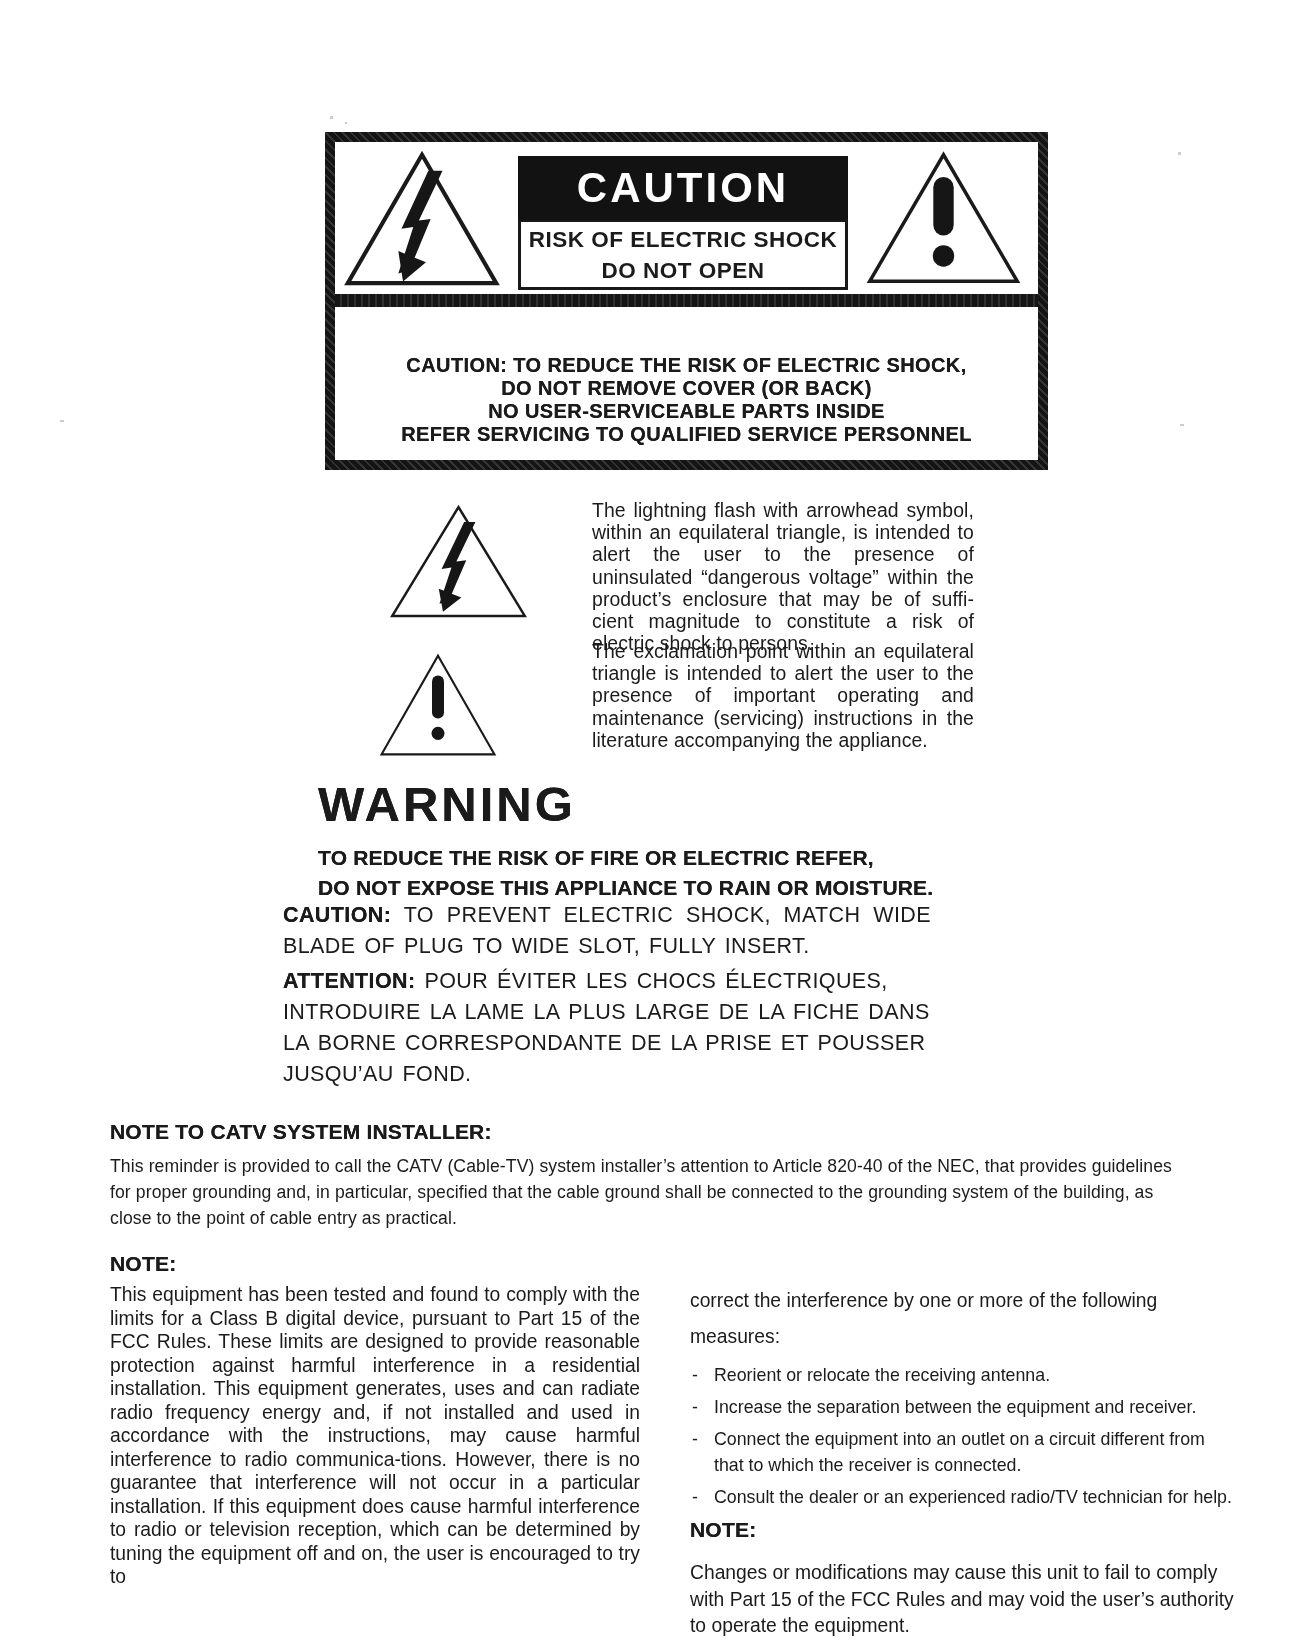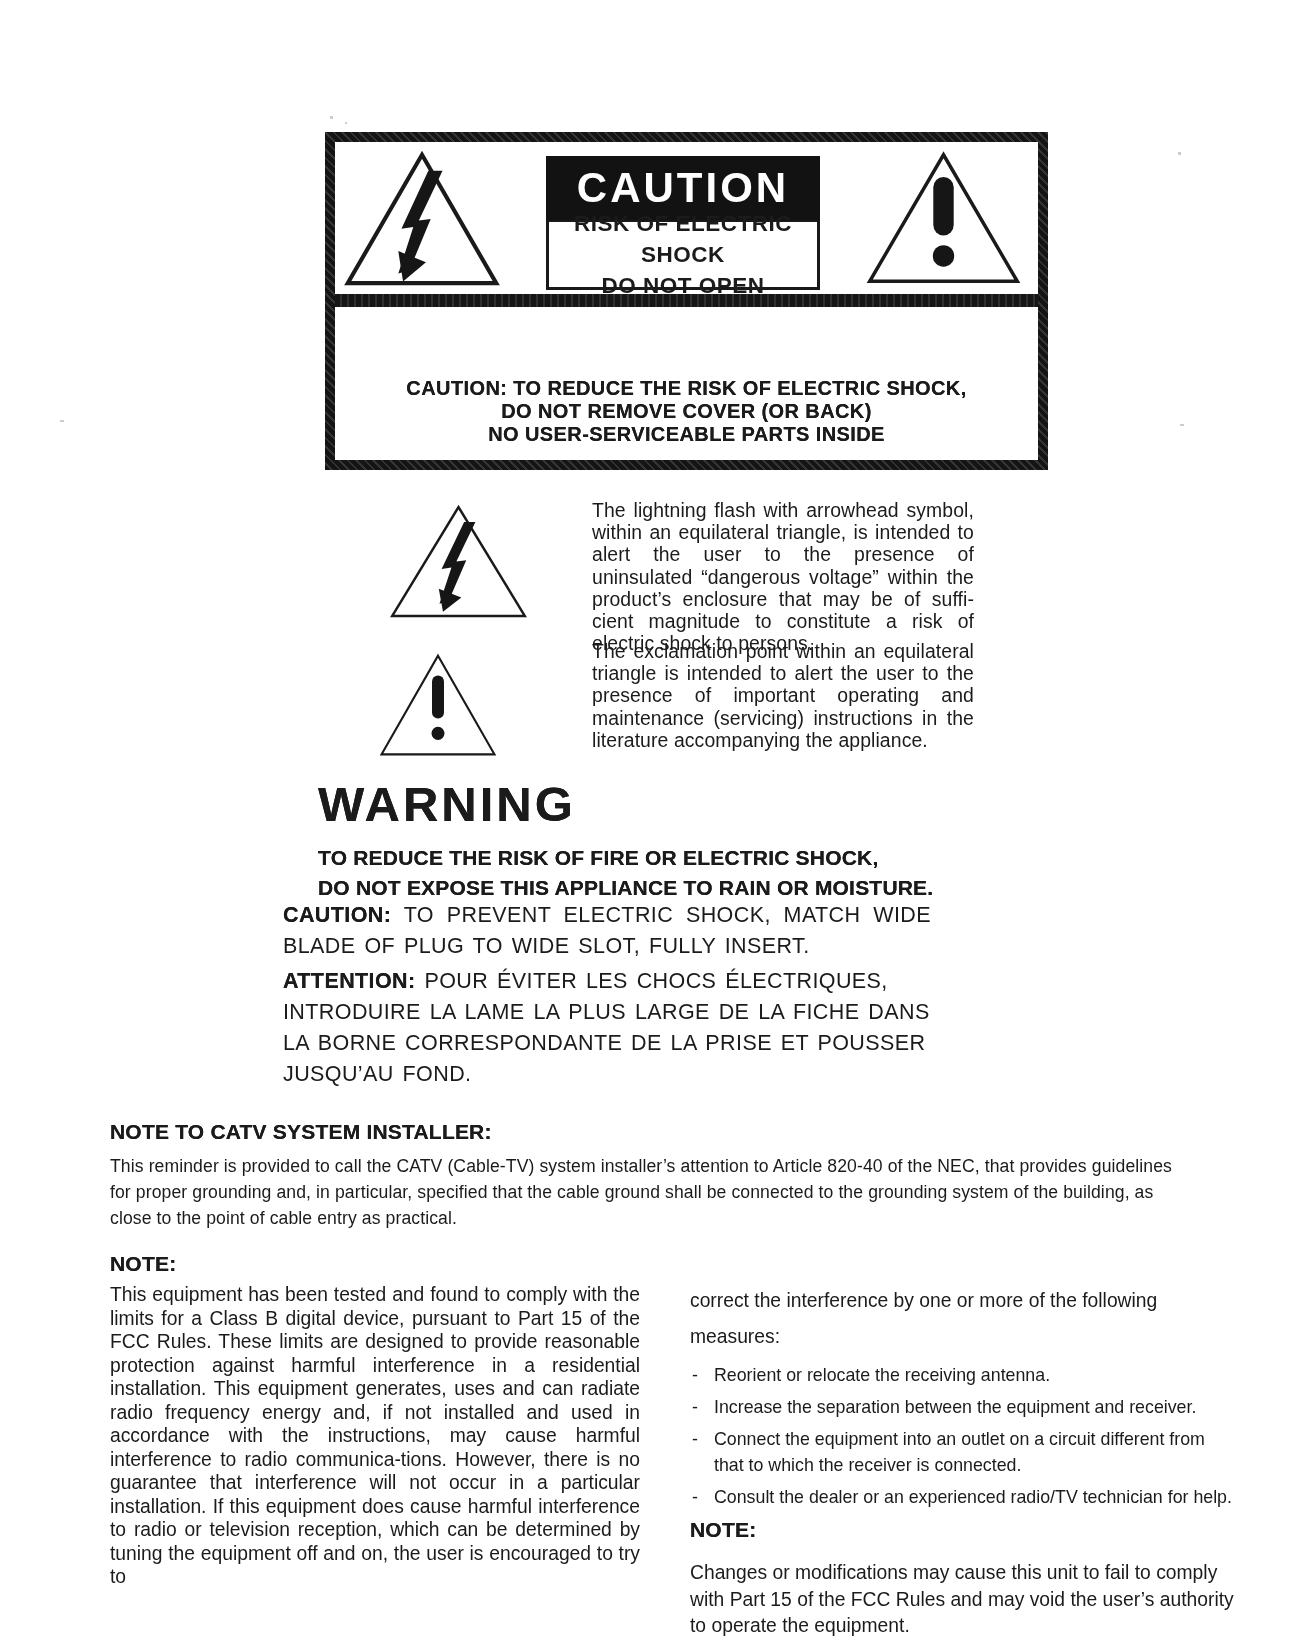--- a/index.html
+++ b/index.html
@@ -26,21 +26,20 @@
     position:absolute;left:325px;top:132px;width:723px;height:338px;
     border:10px solid #1d1d1d;
     border-image:repeating-linear-gradient(45deg,#141414 0 4px,#343434 4px 6px) 10;
     background:#fff;
     display:flex;flex-direction:column;
   }
   .cb-top{
     height:152px;
     display:flex;align-items:flex-start;justify-content:space-between;
     padding:8px 16px 0 8px;
-    gap:45px;
   }
   .cb-center{width:330px;margin-top:6px;}
   .cb-banner{
     height:64px;background:var(--banner-bg);color:var(--banner-text);
     font-size:42px;font-weight:bold;letter-spacing:3px;
     text-align:center;line-height:64px;
     text-shadow:0 0 1px #fff0;
   }
   .cb-risk{
     border:3px solid #191919;border-top:2px solid #191919;
@@ -141,20 +140,21 @@
           <rect class="fl" x="43.5" y="17" width="13" height="37" rx="6.5"></rect>
           <circle class="fl" cx="50" cy="67" r="6.8"></circle>
         </svg>
       </span>
     </div>
     <div class="cb-divider"></div>
     <div class="cb-bottom">
       <div>CAUTION: TO REDUCE THE RISK OF ELECTRIC SHOCK,</div>
       <div>DO NOT REMOVE COVER (OR BACK)</div>
       <div>NO USER-SERVICEABLE PARTS INSIDE</div>
+      <div>REFER SERVICING TO QUALIFIED SERVICE PERSONNEL</div>
     </div>
   </div>
 
   <span class="abs" style="left:388px;top:503px">
     <svg width="141" height="117" viewBox="0 0 100 86" preserveAspectRatio="none">
       <polygon class="ol" points="50,3 97,83 3,83" stroke-width="1.8"></polygon>
       <path class="fl" d="M54 14 L62 14 L48.5 43 L55.5 42 L43 72 L36.5 74 L45 47.5 L38 48.5 Z"></path>
       <polygon class="fl" points="39,80 52,69.5 36,63"></polygon>
     </svg>
   </span>
@@ -165,21 +165,21 @@
       <polygon class="ol" points="50,3 97,83 3,83" stroke-width="1.8"></polygon>
       <rect class="fl" x="45" y="19" width="10" height="35" rx="5"></rect>
       <circle class="fl" cx="50" cy="66" r="5.4"></circle>
     </svg>
   </span>
   <p class="abs sym-text" style="left:592px;top:640px">The exclamation point within an equilateral triangle is intended to alert the user to the presence of important operating and maintenance (servicing) instructions in the literature accompanying the appliance.</p>
 
   <div class="abs" style="left:318px;top:776px">
     <div class="warn-title">WARNING</div>
     <div class="warn-lines">
-      <div>TO REDUCE THE RISK OF FIRE OR ELECTRIC SHOCK,</div>
+      <div>TO REDUCE THE RISK OF FIRE OR ELECTRIC REFER,</div>
       <div>DO NOT EXPOSE THIS APPLIANCE TO RAIN OR MOISTURE.</div>
     </div>
   </div>
 
   <p class="abs bi-para just" style="left:283px;top:900px;width:648px"><span class="lbl">CAUTION:</span><span> TO PREVENT ELECTRIC SHOCK, MATCH WIDE BLADE OF PLUG TO WIDE SLOT, FULLY INSERT.</span></p>
 
   <p class="abs bi-para" style="left:283px;top:966px;width:672px"><span class="lbl">ATTENTION:</span><span> POUR ÉVITER LES CHOCS ÉLECTRIQUES, INTRODUIRE LA LAME LA PLUS LARGE DE LA FICHE DANS LA BORNE CORRESPONDANTE DE LA PRISE ET POUSSER JUSQU’AU FOND.</span></p>
 
   <div class="abs" style="left:110px;top:1120px">
     <div class="sec-heading">NOTE TO CATV SYSTEM INSTALLER:</div>

